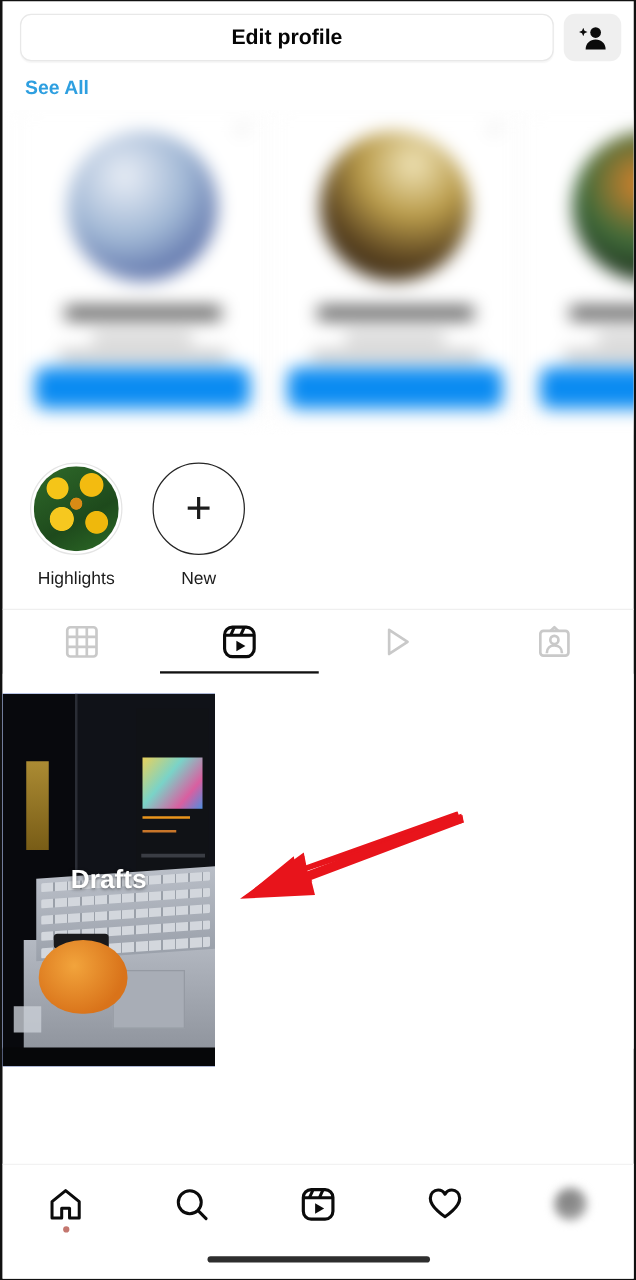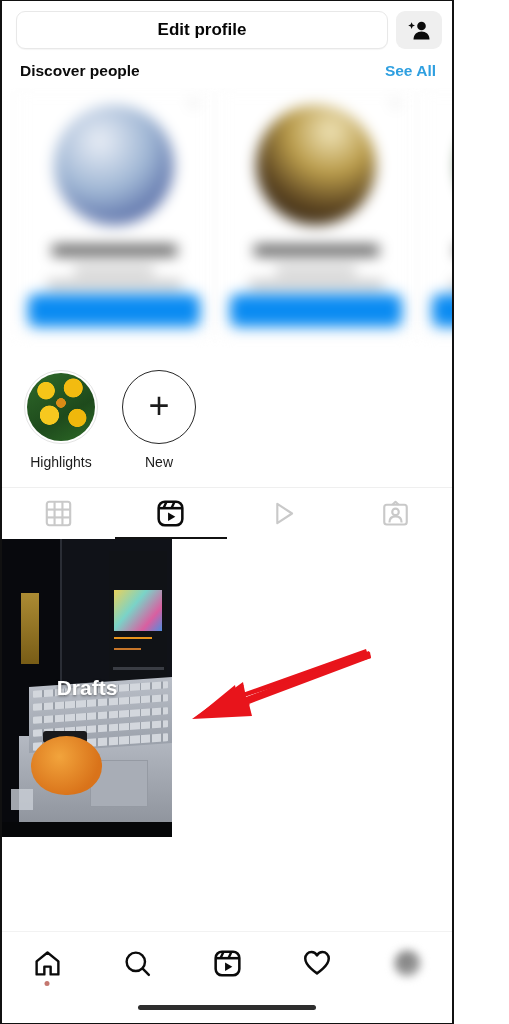--- a/index.html
+++ b/index.html
@@ -4,21 +4,21 @@
 <style>
   * { margin:0; padding:0; box-sizing:border-box; }
   html, body {
     width:509px; height:1024px;
     background:#fff;
     font-family:"Liberation Sans", sans-serif;
     overflow:hidden;
   }
   #phone {
     position:relative;
-    width:454px; height:1024px;
+    width:509px; height:1024px;
     background:#fff;
     border-left:2px solid #111;
     border-right:2px solid #111;
     border-top:1px solid #111;
     border-bottom:1px solid #111;
     overflow:hidden;
   }
 
   
   .action-row {
@@ -134,21 +134,21 @@
   }
   .ptab.active .underline { display:block; }
 
   
   .grid-area {
     position:relative;
     height:300px;
     background:#fff;
   }
   .draft-cell {
-    position:absolute; left:0; top:0;
+    position:absolute; left:0; top:16px;
     width:170px; height:298px;
     overflow:hidden;
     background:#1d4ed8;
     cursor:pointer;
   }
   .draft-label {
     position:absolute; left:50%; top:50%;
     transform:translate(-50%,-50%);
     color:#fff; font-size:21px; font-weight:bold;
     text-shadow:0 1px 3px rgba(0,0,0,0.55);
@@ -261,21 +261,20 @@
     <div class="add-person-btn">
       <svg width="22" height="20" viewBox="0 0 22 20">
         <circle cx="13.5" cy="6" r="4.3" fill="#0b0b0b"></circle>
         <path d="M5.5 19.5 C5.5 14.6 9.1 11.6 13.5 11.6 C17.9 11.6 21.5 14.6 21.5 19.5 Z" fill="#0b0b0b"></path>
         <path d="M3.6 2.2 L4.6 4.6 L7 5.6 L4.6 6.6 L3.6 9 L2.6 6.6 L0.2 5.6 L2.6 4.6 Z" fill="#0b0b0b"></path>
       </svg>
     </div>
   </div>
 
   <div class="discover-header">
-    <div class="discover-title">Discover people</div>
     <div class="see-all">See All</div>
   </div>
 
   <div class="cards-strip">
 
     <div class="person-card">
       <div class="card-x">✕</div>
       <div class="card-avatar" style="background:radial-gradient(circle at 38% 30%,#e9eef6,#9fb6d4 45%,#5a6fa8 78%,#3d4f86);"></div>
       <div class="card-name"></div>
       <div class="card-sub1"></div>

